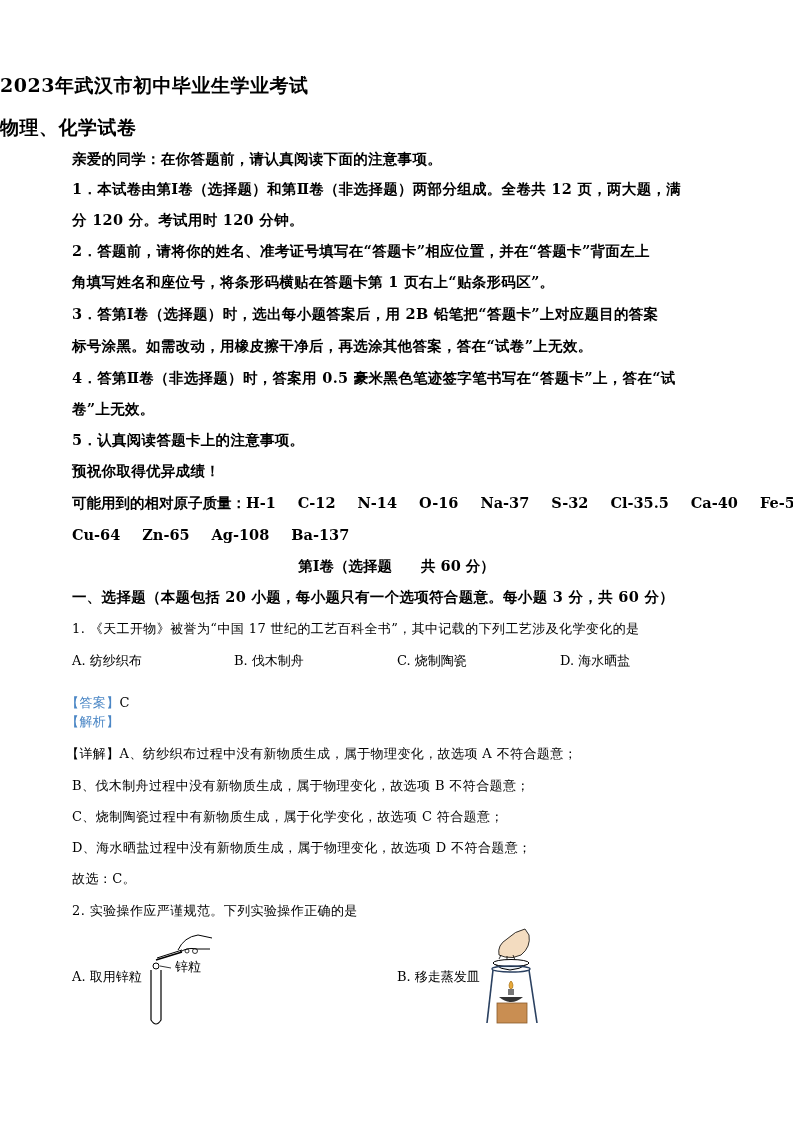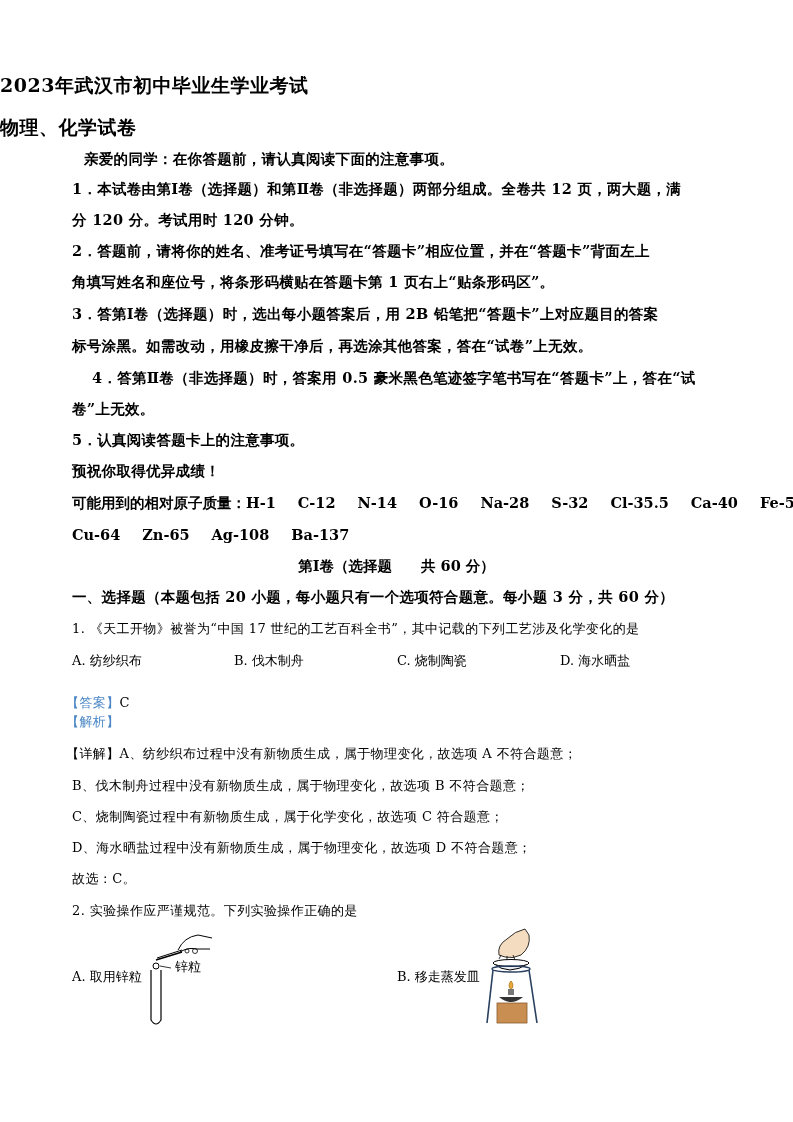--- a/index.html
+++ b/index.html
@@ -22,34 +22,34 @@
     svg { position:absolute; }
   </style>
 </head>
 <body>
 
 <div>
 
   <div class="abs title" style="top:73px;">2023年武汉市初中毕业生学业考试</div>
   <div class="abs title" style="top:115px;">物理、化学试卷</div>
 
-  <div class="abs bold-line" style="top:150px;margin-left:12px;">亲爱的同学：在你答题前，请认真阅读下面的注意事项。</div>
+  <div class="abs bold-line" style="top:150px;">亲爱的同学：在你答题前，请认真阅读下面的注意事项。</div>
   <div class="abs bold-line" style="top:180px;">1．本试卷由第Ⅰ卷（选择题）和第Ⅱ卷（非选择题）两部分组成。全卷共 12 页，两大题，满</div>
   <div class="abs bold-line" style="top:211px;">分 120 分。考试用时 120 分钟。</div>
   <div class="abs bold-line" style="top:242px;">2．答题前，请将你的姓名、准考证号填写在“答题卡”相应位置，并在“答题卡”背面左上</div>
   <div class="abs bold-line" style="top:273px;">角填写姓名和座位号，将条形码横贴在答题卡第 1 页右上“贴条形码区”。</div>
   <div class="abs bold-line" style="top:305px;">3．答第Ⅰ卷（选择题）时，选出每小题答案后，用 2B 铅笔把“答题卡”上对应题目的答案</div>
   <div class="abs bold-line" style="top:337px;">标号涂黑。如需改动，用橡皮擦干净后，再选涂其他答案，答在“试卷”上无效。</div>
-  <div class="abs bold-line" style="top:369px;margin-left:20px;">4．答第Ⅱ卷（非选择题）时，答案用 0.5 豪米黑色笔迹签字笔书写在“答题卡”上，答在“试</div>
+  <div class="abs bold-line" style="top:369px;">4．答第Ⅱ卷（非选择题）时，答案用 0.5 豪米黑色笔迹签字笔书写在“答题卡”上，答在“试</div>
   <div class="abs bold-line" style="top:400px;">卷”上无效。</div>
   <div class="abs bold-line" style="top:431px;">5．认真阅读答题卡上的注意事项。</div>
   <div class="abs bold-line" style="top:462px;">预祝你取得优异成绩！</div>
 
   <div class="abs atomic" style="top:494px;">
-    <span>可能用到的相对原子质量：</span><span class="el">H-1</span><span class="el">C-12</span><span class="el">N-14</span><span class="el">O-16</span><span class="el">Na-28</span><span class="el">S-32</span><span class="el">Cl-35.5</span><span class="el">Ca-40</span><span class="el" style="margin-right:0">Fe-56</span>
+    <span>可能用到的相对原子质量：</span><span class="el">H-1</span><span class="el">C-12</span><span class="el">N-14</span><span class="el">O-16</span><span class="el">Na-37</span><span class="el">S-32</span><span class="el">Cl-35.5</span><span class="el">Ca-40</span><span class="el" style="margin-right:0">Fe-56</span>
   </div>
   <div class="abs atomic" style="top:526px;">
     <span class="el">Cu-64</span><span class="el">Zn-65</span><span class="el">Ag-108</span><span class="el">Ba-137</span>
   </div>
 
   <div class="abs" style="top:557px; left:0; width:793px; text-align:center; font-weight:bold; font-size:14.5px; white-space:pre;">第Ⅰ卷（选择题　　共 60 分）</div>
   <div class="abs bold-line" style="top:588px; font-size:14.5px;">一、选择题（本题包括 20 小题，每小题只有一个选项符合题意。每小题 3 分，共 60 分）</div>
 
   <div class="abs plain-line" style="top:620px;">1. 《天工开物》被誉为“中国 17 世纪的工艺百科全书”，其中记载的下列工艺涉及化学变化的是</div>
 

